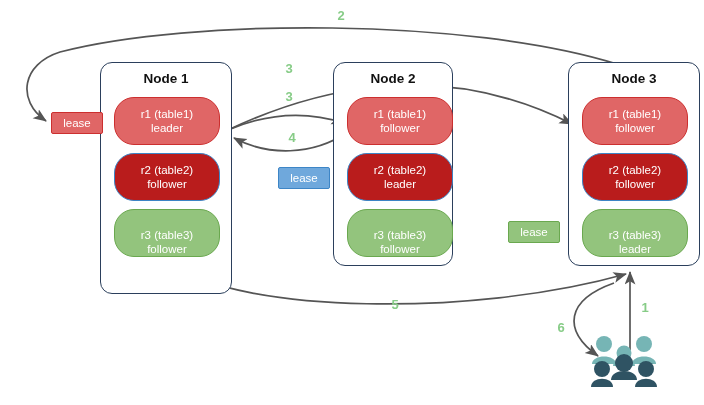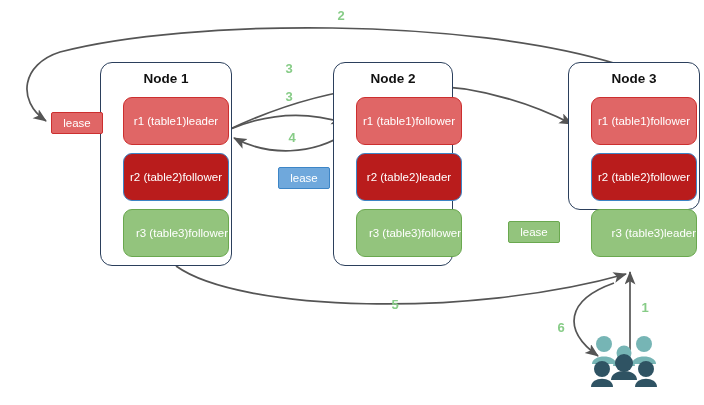--- a/index.html
+++ b/index.html
@@ -24,27 +24,27 @@
     position:absolute;
     left:0;right:0;
     top:8px;
     text-align:center;
     font-size:13.5px;
     font-weight:bold;
     color:#111111;
   }
   .replica{
     position:absolute;
-    left:22px;
+    left:13px;
     width:106px;
     height:48px;
-    border-radius:9px;
+    border-radius:20px;
     box-sizing:border-box;
     display:flex;
-    flex-direction:row;
+    flex-direction:column;
     align-items:center;
     justify-content:center;
     color:#ffffff;
     font-size:11.5px;
     line-height:14px;
     text-align:center;
   }
   .replica .ln{display:block;}
   .rep-red{background:#e06666;border:1.4px solid #cc2f2f;}
   .rep-blue{background:#b91c1c;border:1.4px solid #3d85c6;}
@@ -95,21 +95,21 @@
 
     <path d="M 348,132 C 312,156 268,156 234,138" fill="none" stroke="#555555" stroke-width="1.7" marker-end="url(#ah)"></path>
 
     <path d="M 176,266 C 240,312 470,318 626,274" fill="none" stroke="#555555" stroke-width="1.7" marker-end="url(#ah)"></path>
 
     <path d="M 630,350 L 630,272" fill="none" stroke="#555555" stroke-width="1.7" marker-end="url(#ah)"></path>
 
     <path d="M 614,283 C 566,300 562,330 598,356" fill="none" stroke="#555555" stroke-width="1.7" marker-end="url(#ah)"></path>
   </svg>
 
-  <div class="node-box" style="left:100px;top:62px;width:132px;height:204px;">
+  <div class="node-box" style="left:100px;top:62px;width:132px;height:232px;">
     <div class="node-title">Node 1</div>
     <div class="replica rep-red" style="top:34px;">
       <span class="ln">r1 (table1)</span>
       <span class="ln">leader</span>
     </div>
     <div class="replica rep-blue" style="top:90px;">
       <span class="ln">r2 (table2)</span>
       <span class="ln">follower</span>
     </div>
     <div class="replica rep-green" style="top:146px;">
@@ -127,21 +127,21 @@
     <div class="replica rep-blue" style="top:90px;">
       <span class="ln">r2 (table2)</span>
       <span class="ln">leader</span>
     </div>
     <div class="replica rep-green" style="top:146px;">
       <span class="ln">r3 (table3)</span>
       <span class="ln">follower</span>
     </div>
   </div>
 
-  <div class="node-box" style="left:568px;top:62px;width:132px;height:148px;">
+  <div class="node-box" style="left:568px;top:62px;width:132px;height:204px;">
     <div class="node-title">Node 3</div>
     <div class="replica rep-red" style="top:34px;">
       <span class="ln">r1 (table1)</span>
       <span class="ln">follower</span>
     </div>
     <div class="replica rep-blue" style="top:90px;">
       <span class="ln">r2 (table2)</span>
       <span class="ln">follower</span>
     </div>
     <div class="replica rep-green" style="top:146px;">

